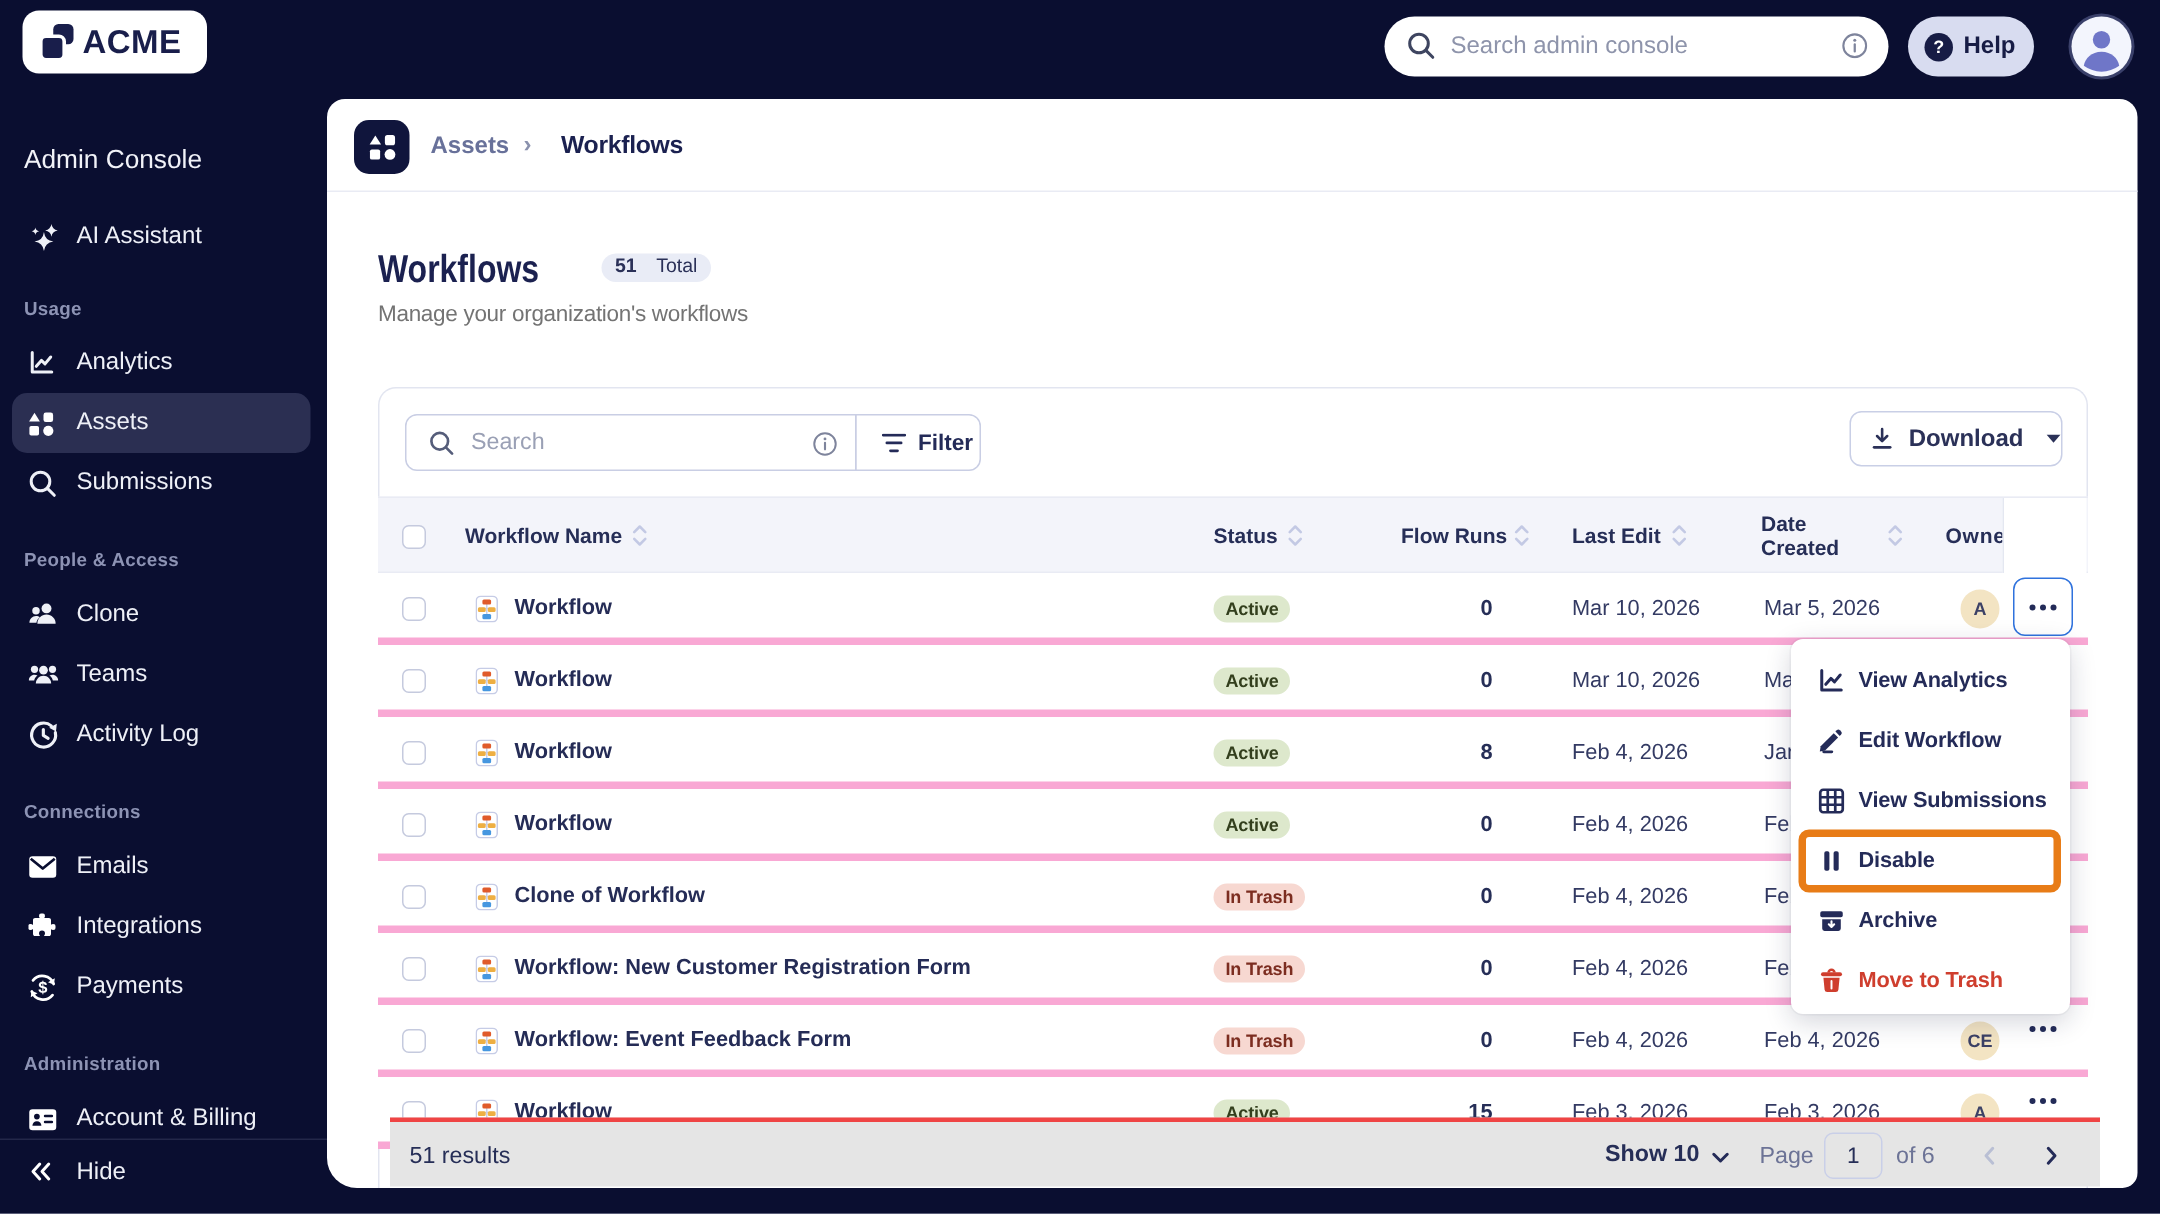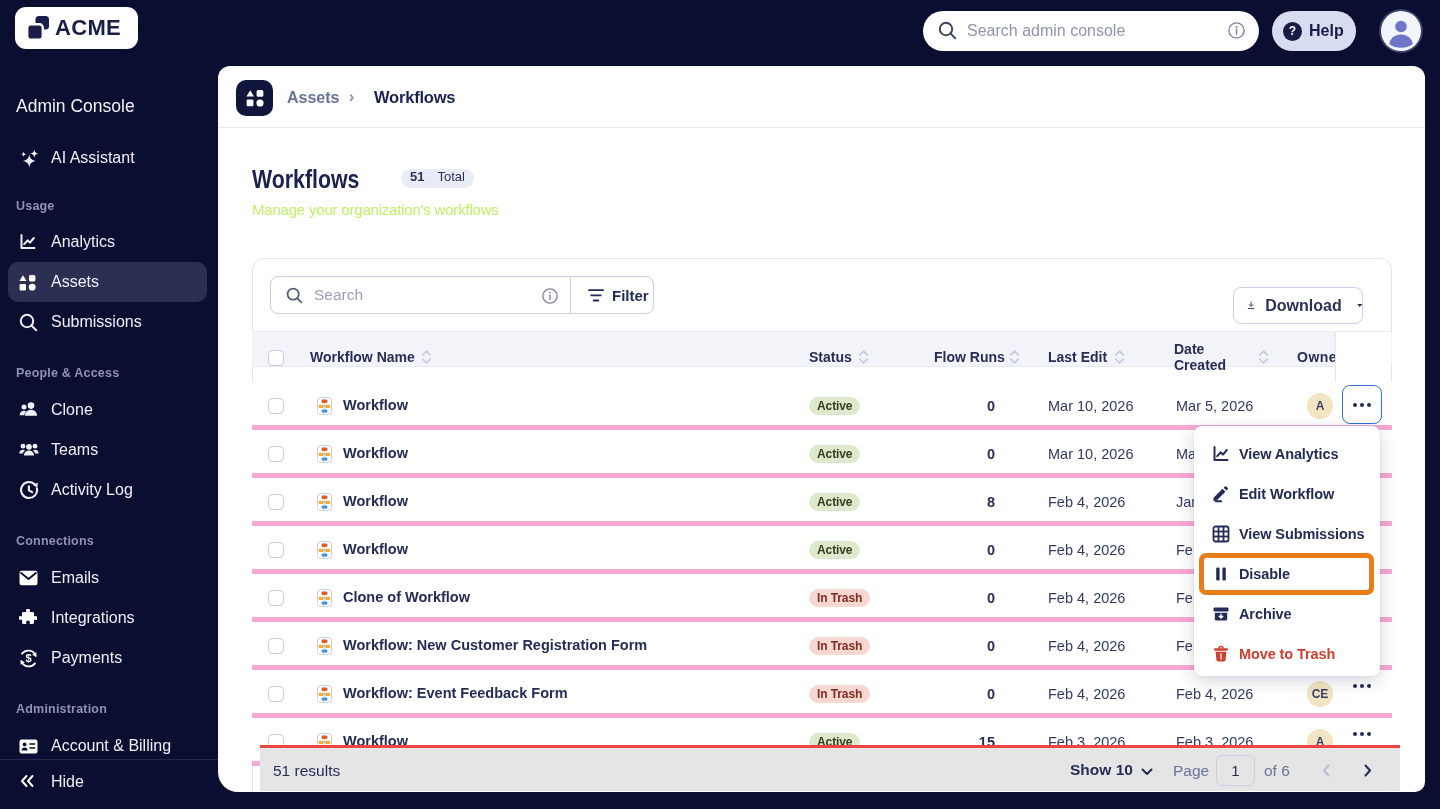--- a/index.html
+++ b/index.html
@@ -24,30 +24,30 @@
 .slabel{left:16px;font-size:12.5px;font-weight:700;color:#8d93b4;letter-spacing:.2px}
 
 #panel{left:218px;top:66px;width:1207px;height:726px;background:#fff;border-radius:12px 12px 10px 20px}
 #crumb-ic{left:236px;top:80px;width:37px;height:36px;border-radius:10px;background:#10153c;display:flex;align-items:center;justify-content:center}
 .crumb-a{left:287px;top:89px;font-size:16px;font-weight:600;color:#68719a}
 .crumb-sep{left:349px;top:88px;font-size:16px;color:#8a91ad;font-weight:700}
 .crumb-b{left:374px;top:88px;font-size:16.5px;font-weight:700;color:#1b2150;letter-spacing:-.2px}
 #crumbline{left:218px;top:127px;width:1207px;height:1px;background:#e9ebf4}
 #h1{left:252px;top:164px;font-size:26px;font-weight:800;color:#1b2150;transform:scaleX(.82);transform-origin:left top;white-space:nowrap}
 #totbadge{left:401px;top:169px;height:19px;border-radius:10px;background:#e9ecf6;display:flex;align-items:flex-start;padding:0 9px;font-size:13px;color:#2b3158}
-#subtitle{left:252px;top:201px;font-size:15px;letter-spacing:-.2px;color:#bef264}
+#subtitle{left:252px;top:201px;font-size:15px;letter-spacing:-.2px;color:#737373}
 
 #card{left:252px;top:258px;width:1140px;height:534px;border:1px solid #e2e5f0;border-bottom:none;border-radius:12px 12px 0 0}
 #csearch{left:270px;top:276px;width:301px;height:38px;border:1px solid #c9cee4;border-radius:8px 0 0 8px;display:flex;align-items:center}
 #csearch .ph{color:#9aa0b5;font-size:15.5px;margin-left:11px}
 #cfilter{left:570px;top:276px;width:84px;height:38px;border:1px solid #c9cee4;border-radius:0 8px 8px 0;display:flex;align-items:center}
 #cfilter .t{font-size:15px;font-weight:700;color:#242b58;margin-left:8px}
-#download{left:1233px;top:287px;width:130px;height:37px;border:1px solid #c9cfe6;border-radius:8px;display:flex;align-items:center}
+#download{left:1233px;top:274px;width:142px;height:37px;border:1px solid #c9cfe6;border-radius:8px;display:flex;align-items:center}
 #download .t{font-size:16px;font-weight:700;color:#2b3158;margin-left:10px}
-#thead{left:252px;top:331px;width:1140px;height:36px;background:#f3f4fa;border-top:1px solid #e9ebf4;border-bottom:1px solid #e9ebf4}
+#thead{left:252px;top:331px;width:1140px;height:51px;background:#f3f4fa;border-top:1px solid #e9ebf4;border-bottom:1px solid #e9ebf4}
 .th{position:absolute;font-size:14px;font-weight:700;color:#262e57;top:17px}
 .sort{position:absolute;top:16px}
 .cb{position:absolute;width:16px;height:16px;border:1.5px solid #c5cade;border-radius:4.5px;background:#fff}
 
 .r{position:absolute;left:252px;width:1140px;height:48px;background:#fff;border-bottom:5px solid #f9a8d4}
 .r .cb{left:16px;top:16px}
 .r .wfic{position:absolute;left:65px;top:15px}
 .r .nm{position:absolute;left:91px;top:15px;font-size:14.5px;font-weight:700;color:#252c56}
 .badge{position:absolute;left:557px;top:15px;height:18px;border-radius:9px;display:flex;align-items:center;padding:0 8px;font-size:12px;font-weight:700;letter-spacing:-.1px}
 .b-act{background:#dde8cc;color:#333f1d}

